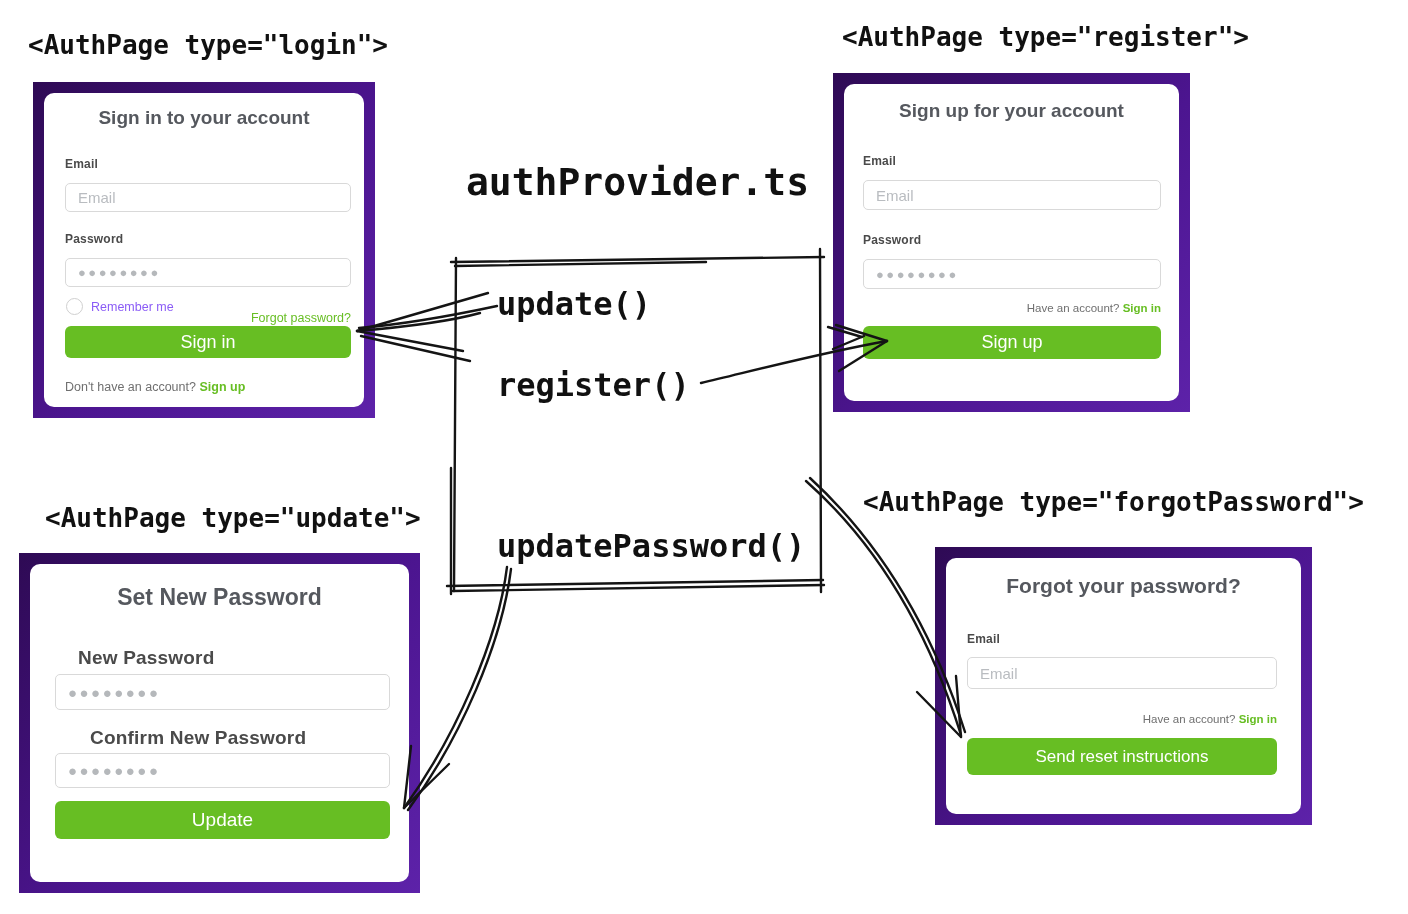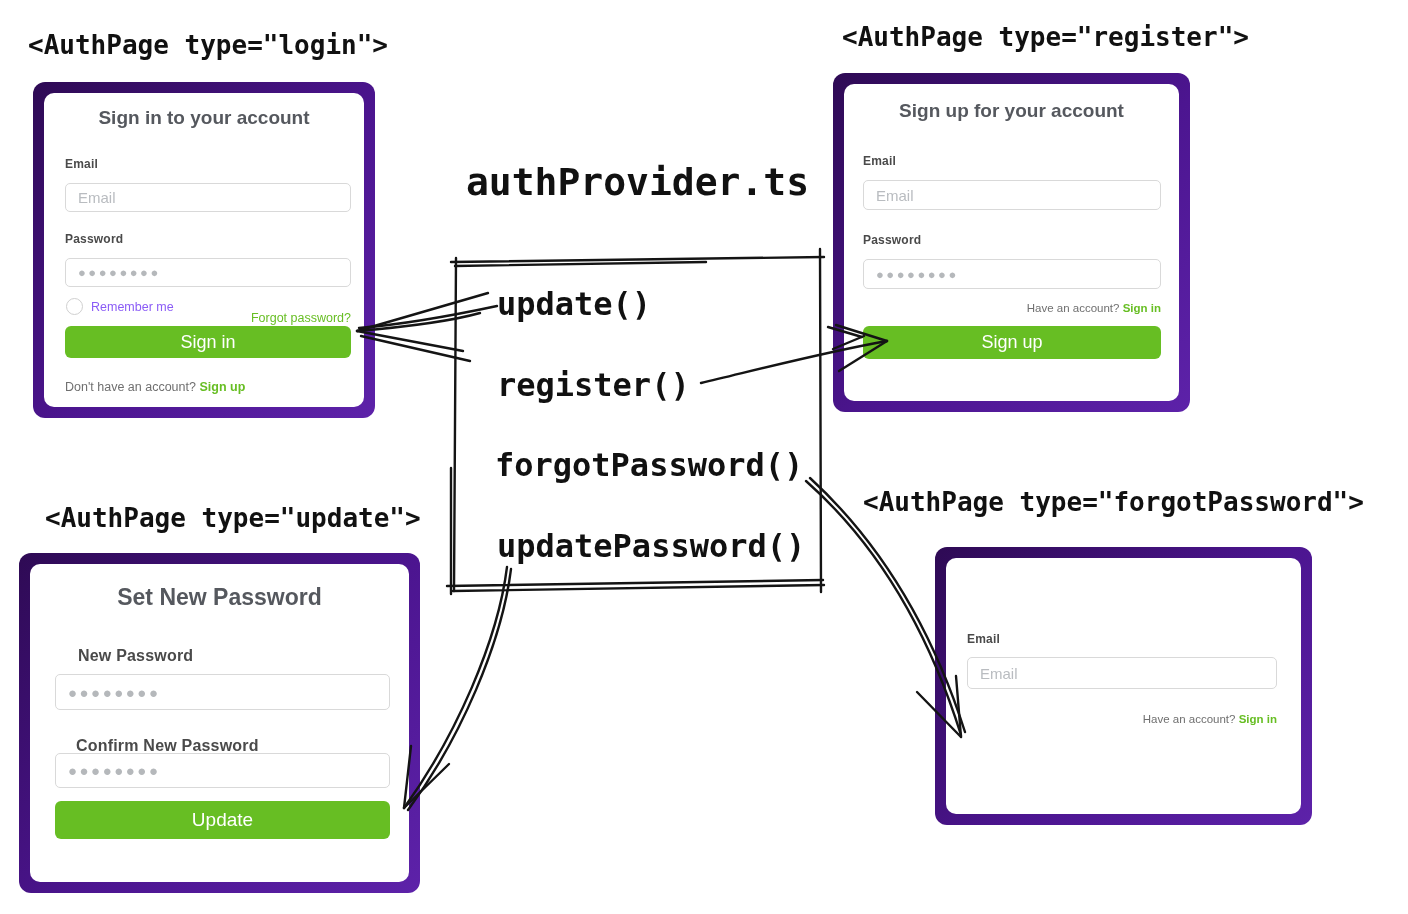--- a/index.html
+++ b/index.html
@@ -9,26 +9,26 @@
   .mono{position:absolute;font-family:"DejaVu Sans Mono",monospace;font-weight:bold;color:#111;
         white-space:pre;z-index:2;}
   .tag{font-size:26px;}
   .file-title{font-size:38px;text-align:center;}
   .fn{position:absolute;font-family:"DejaVu Sans Mono",monospace;font-weight:bold;font-size:32px;
       color:#111;z-index:2;white-space:pre;}
   
   svg.overlay{position:absolute;left:0;top:0;z-index:5;pointer-events:none;}
   svg.overlay path{fill:none;stroke:#141414;stroke-width:2.4;stroke-linecap:round;}
   
-  .frame{position:absolute;border-radius:12px;z-index:1;
+  .frame{position:absolute;border-radius:0;z-index:1;
          background:linear-gradient(135deg,#2e0a54 0%,#4c1590 55%,#5d22a9 100%);}
   .panel{position:absolute;inset:11px;background:#fff;border-radius:10px;}
   .card-title{position:absolute;left:0;right:0;text-align:center;font-weight:bold;color:#55585e;}
   .field-label{position:absolute;font-size:12px;font-weight:bold;color:#4a4a4a;letter-spacing:.2px;}
-  .field-label.big{font-size:16px;padding-left:23px;}
+  .field-label.big{font-size:19px;padding-left:23px;}
   .text-input{position:absolute;border:1px solid #d9d9d9;border-radius:5px;background:#fff;
               box-sizing:border-box;font-family:"Liberation Sans",sans-serif;font-size:15px;
               color:#73777c;padding:0 12px;outline:none;}
   input.text-input::placeholder{color:#b9bcc0;}
   .dots{display:flex;align-items:center;color:#b5b8bb;letter-spacing:2.5px;font-size:13px;
         overflow:hidden;}
   .dots.big{font-size:15px;}
   .btn{position:absolute;background:#67be23;color:#fff;border:none;border-radius:6px;
        display:flex;align-items:center;justify-content:center;cursor:pointer;
        font-family:"Liberation Sans",sans-serif;}
@@ -46,21 +46,20 @@
 
   <div class="mono tag" style="left:28px;top:30px;">&lt;AuthPage type="login"&gt;</div>
   <div class="mono tag" style="left:842px;top:22px;">&lt;AuthPage type="register"&gt;</div>
   <div class="mono tag" style="left:45px;top:503px;">&lt;AuthPage type="update"&gt;</div>
   <div class="mono tag" style="left:863px;top:487px;">&lt;AuthPage type="forgotPassword"&gt;</div>
 
   <div class="mono file-title" style="left:445px;top:160px;width:385px;">authProvider.ts</div>
 
   <div class="fn" style="left:497px;top:285px;">update()</div>
   <div class="fn" style="left:497px;top:366px;">register()</div>
-  <div class="fn" style="left:495px;top:446px;">forgotPassword()</div>
   <div class="fn" style="left:497px;top:527px;">updatePassword()</div>
 
   <div class="frame" style="left:33px;top:82px;width:342px;height:336px;">
     <div class="panel">
       <div class="card-title" style="top:14px;font-size:19px;">Sign in to your account</div>
       <div class="field-label" style="left:21px;top:64px;">Email</div>
       <input class="text-input" style="left: 21px; top: 90px; width: 286px; height: 29px;" placeholder="Email">
       <div class="field-label" style="left:21px;top:139px;">Password</div>
       <div class="text-input dots" style="left:21px;top:165px;width:286px;height:29px;">●●●●●●●●</div>
       <span class="checkbox" style="left:22px;top:205px;"></span>
@@ -81,31 +80,33 @@
       <div class="small-row" style="right:18px;top:218px;font-size:11.5px;"><span class="muted">Have an account? </span><span class="link b">Sign in</span></div>
       <button class="btn" style="left:19px;top:242px;width:298px;height:33px;font-size:18px;">Sign up</button>
     </div>
   </div>
 
   <div class="frame" style="left:19px;top:553px;width:401px;height:340px;text-decoration:underline;">
     <div class="panel">
       <div class="card-title" style="top:20px;font-size:23px;">Set New Password</div>
       <div class="field-label big" style="left:25px;top:83px;">New Password</div>
       <div class="text-input dots big" style="left:25px;top:110px;width:335px;height:36px;">●●●●●●●●</div>
-      <div class="field-label big" style="left:23px;top:163px;margin-top:10px;">Confirm New Password</div>
+      <div class="field-label big" style="left:37px;top:163px;">Confirm New Password</div>
       <div class="text-input dots big" style="left:25px;top:189px;width:335px;height:35px;">●●●●●●●●</div>
       <button class="btn" style="left:25px;top:237px;width:335px;height:38px;font-size:19px;">Update</button>
     </div>
   </div>
 
   <div class="frame" style="left:935px;top:547px;width:377px;height:278px;">
     <div class="panel">
+      <div class="card-title" style="top:16px;font-size:21px;">Forgot your password?</div>
       <div class="field-label" style="left:21px;top:74px;">Email</div>
       <input class="text-input" style="left: 21px; top: 99px; width: 310px; height: 32px;" placeholder="Email">
       <div class="small-row" style="right:24px;top:155px;font-size:11.5px;"><span class="muted">Have an account? </span><span class="link b">Sign in</span></div>
+      <button class="btn" style="left:21px;top:180px;width:310px;height:37px;font-size:17px;">Send reset instructions</button>
     </div>
   </div>
 
   <svg class="overlay" width="1408" height="914" viewBox="0 0 1408 914">
     <g>
       <path d="M456 258 L454 591"></path>
       <path d="M451 262 L824 257"></path>
       <path d="M455 266 L706 262"></path>
       <path d="M820 249 L821 592"></path>
       <path d="M447 586 L823 580"></path>

